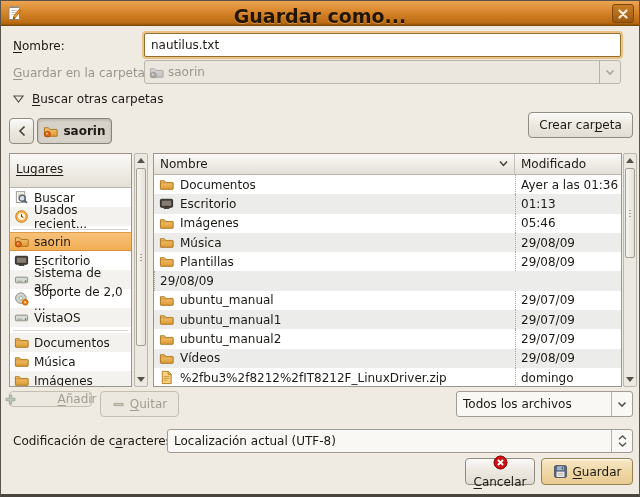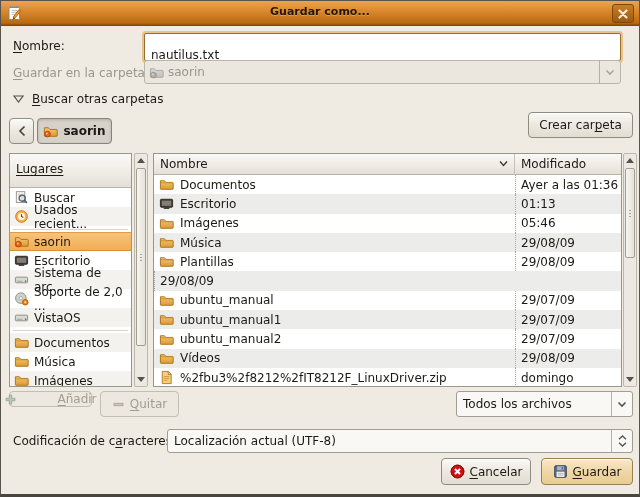--- a/index.html
+++ b/index.html
@@ -6,32 +6,32 @@
   html,body { background:#b8b4ac; }
   body { font-family:"DejaVu Sans","Liberation Sans",sans-serif; font-size:12px; color:#1d1a15; }
   .dialog { position:relative; width:640px; height:497px; background:#EFEBE3;
             border:1px solid #58544D; border-bottom:3px solid #4A463F; overflow:hidden; }
   .abs { position:absolute; }
 
   
   .titlebar { left:0; top:0; width:100%; height:25px;
     background:linear-gradient(#EBA452, #D8862C 45%, #B96A10 92%, #8F5006);
     border-bottom:1px solid #7E4A06; }
-  .titlebar .title { left:0; right:0; top:4px; text-align:center; font-weight:bold; font-size:11px;
+  .titlebar .title { left:0; right:0; top:4px; text-align:center; font-weight:bold; font-size:19px;
     color:#241500; text-shadow:0 1px 0 rgba(255,200,130,.45); }
   .app-icon { left:6px; top:4px; width:16px; height:16px; }
   .close-btn { right:5px; top:3px; width:22px; height:19px; border:1px solid #7C4708; border-radius:3px;
     background:linear-gradient(#C97E26, #9C5A10); display:flex; align-items:center; justify-content:center; }
   .close-btn svg { width:10px; height:10px; }
 
   
   .label { line-height:16px; }
   u { text-underline-offset:2px; }
   .entry { background:#FFFFFF; border:1px solid #946F2E; border-radius:2px;
-    box-shadow:0 0 0 2px rgba(230,160,60,.55); padding:13px 6px; line-height:16px; }
+    box-shadow:0 0 0 2px rgba(230,160,60,.55); padding:3px 6px; line-height:16px; }
   .btn { background:linear-gradient(#FBFAF8, #EDE9E1 45%, #E2DDD3); border:1px solid #918C80;
     border-radius:4px; display:flex; align-items:center; justify-content:center; gap:5px;
     box-shadow:inset 0 1px 0 rgba(255,255,255,.8); }
   .btn.disabled { background:#ECE8E0; border-color:#C3BEB2; color:#A39D90; box-shadow:none; }
   .btn.pressed { background:#D7D2C9; border-color:#8A8478; box-shadow:inset 0 1px 3px rgba(0,0,0,.18); font-weight:bold; }
   .btn.default-btn { background:linear-gradient(#F8E9C9, #EFD7A6 50%, #E9CB92); border-color:#95804F; }
   .combo { background:#FAF8F4; border:1px solid #A29D92; border-radius:3px; display:flex; align-items:center; }
   .combo .combo-text { flex:1; padding:0 6px; }
   .combo .combo-arrow { width:21px; align-self:stretch; border-left:1px solid #B5B0A5;
     display:flex; align-items:center; justify-content:center; }
@@ -441,21 +441,21 @@
   <div class="abs combo" style="left:166px; top:428px; width:466px; height:24px;align-items:center;">
     <span class="combo-text">Localización actual (UTF-8)</span>
     <span class="combo-arrow">
       <svg width="9" height="12" viewBox="0 0 9 12">
         <path d="M1 4.2 L4.5 1 L8 4.2" fill="none" stroke="#57524A" stroke-width="1.3"></path>
         <path d="M1 7.8 L4.5 11 L8 7.8" fill="none" stroke="#57524A" stroke-width="1.3"></path>
       </svg>
     </span>
   </div>
 
-  <div class="abs btn" style="left:440px; top:457px; width:90px; height:27px;">
+  <div class="abs btn" style="left:464px; top:457px; width:70px; height:27px;flex-direction:column;">
     <svg class="ic">
         <use href="#icon-cancel"></use>
       </svg>
     <span><u>C</u>ancelar</span>
   </div>
   <div class="abs btn default-btn" style="left:540px; top:457px; width:92px; height:27px;">
     <svg class="ic">
         <use href="#icon-save"></use>
       </svg>
     <span><u>G</u>uardar</span>

